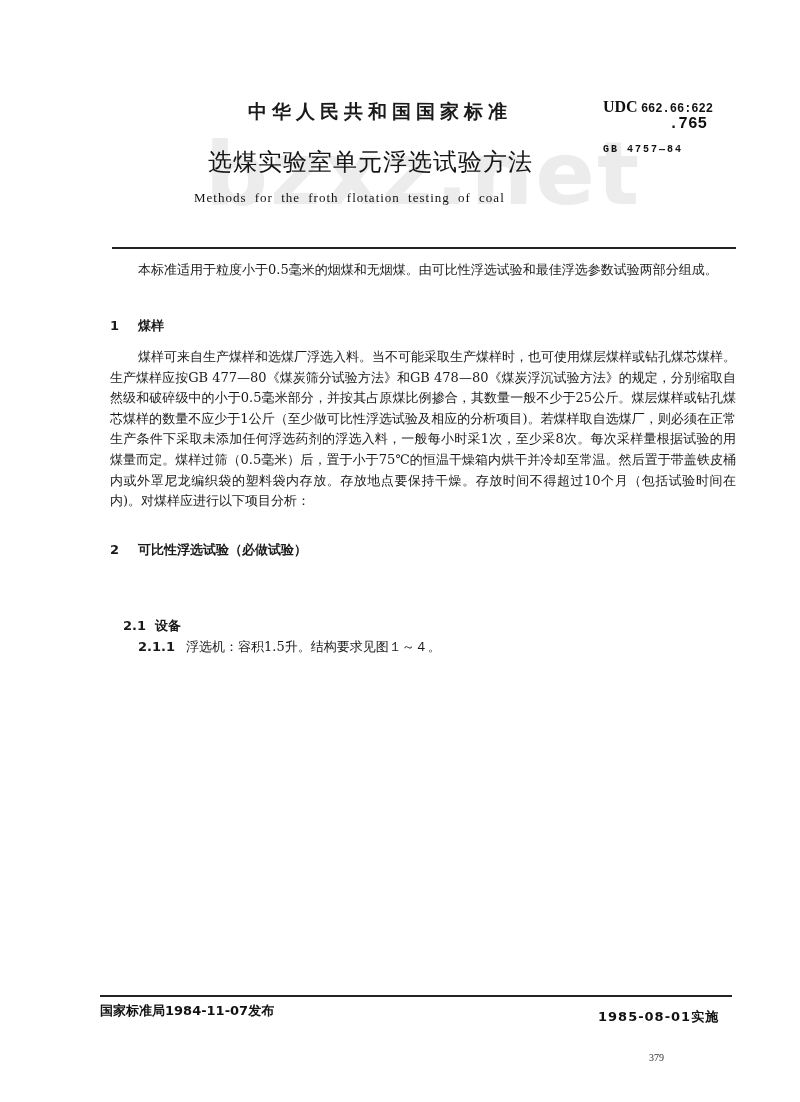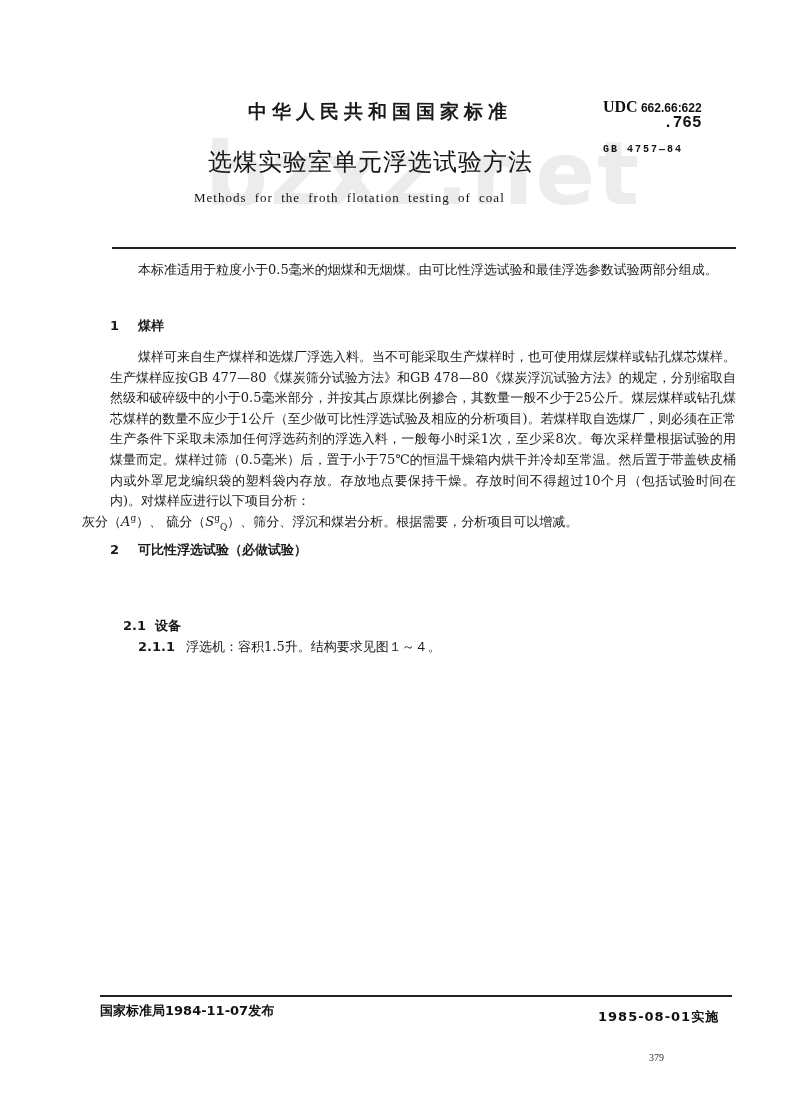--- a/index.html
+++ b/index.html
@@ -10,21 +10,21 @@
     .abs { position: absolute; }
     .header-std {
       left: 248px; top: 99px; font-size: 19px; letter-spacing: 5px;
       font-family: Liberation Sans, sans-serif; font-weight: bold; color: #1a1a1a;
     }
     .udc {
       left: 603px; top: 99px; font-size: 13px; font-weight: bold;
       font-family: "Liberation Serif", serif; line-height: 15px; text-align: right;
     }
     .udc .big { font-size: 16px; }
-    .udc .code { font-family: Liberation Sans, sans-serif; font-size: 12px; letter-spacing: 0px; }
+    .udc .code { font-family: Liberation Mono, monospace; font-size: 12px; letter-spacing: 0px; }
     .udc .cont { display: block; text-align: center; padding-left: 60px; font-family: "Liberation Mono", monospace; font-size: 16px; }
     .gbno {
       left: 603px; top: 144px; font-size: 10px; font-weight: bold;
       font-family: Liberation Mono, monospace; letter-spacing: 2px;
     }
     .watermark {
       left: 205px; top: 130px; font-size: 88px; font-weight: bold;
       font-family: "DejaVu Sans", sans-serif; color: #ececec; letter-spacing: 2px;
       line-height: 88px; z-index: 0;
     }
@@ -75,24 +75,20 @@
 <div class="abs rule-top"></div>
 
 <div class="abs text para indent" style="top:260px;">本标准适用于粒度小于0.5毫米的烟煤和无烟煤。由可比性浮选试验和最佳浮选参数试验两部分组成。</div>
 
 <div class="abs text h1" style="left:110px; top:316px;">
   <span class="num">1</span><span>煤样</span>
 </div>
 
 <div class="abs text para indent" style="top:347px; line-height:20.6px;">
   <span>煤样可来自生产煤样和选煤厂浮选入料。当不可能采取生产煤样时，也可使用煤层煤样或钻孔煤芯煤样。生产煤样应按GB 477—80《煤炭筛分试验方法》和GB 478—80《煤炭浮沉试验方法》的规定，分别缩取自然级和破碎级中的小于0.5毫米部分，并按其占原煤比例掺合，其数量一般不少于25公斤。煤层煤样或钻孔煤芯煤样的数量不应少于1公斤（至少做可比性浮选试验及相应的分析项目)。若煤样取自选煤厂，则必须在正常生产条件下采取未添加任何浮选药剂的浮选入料，一般每小时采1次，至少采8次。每次采样量根据试验的用煤量而定。煤样过筛（0.5毫米）后，置于小于75℃的恒温干燥箱内烘干并冷却至常温。然后置于带盖铁皮桶内或外罩尼龙编织袋的塑料袋内存放。存放地点要保持干燥。存放时间不得超过10个月（包括试验时间在内)。对煤样应进行以下项目分析：</span><br>
-  <span style="display:inline-block; text-indent:0; margin-left:-28px;">
-    <span>灰分（</span><span class="italic">A</span><sup>g</sup><span>）、</span>
-    <span>硫分（</span><span class="italic">S</span><sup>g</sup><sub>Q</sub><span>）、</span><span>筛分、浮沉和煤岩分析。根据需要，分析项目可以增减。</span>
-  </span>
 </div>
 
 <div class="abs text h1" style="left:110px; top:540px;">
   <span class="num">2</span><span>可比性浮选试验（必做试验）</span>
 </div>
 
 <div class="abs text h2" style="left:123px; top:568px;">
   <span class="num" style="width:32px;">2.1</span><span style="font-weight:bold;">设备</span>
 </div>
 

